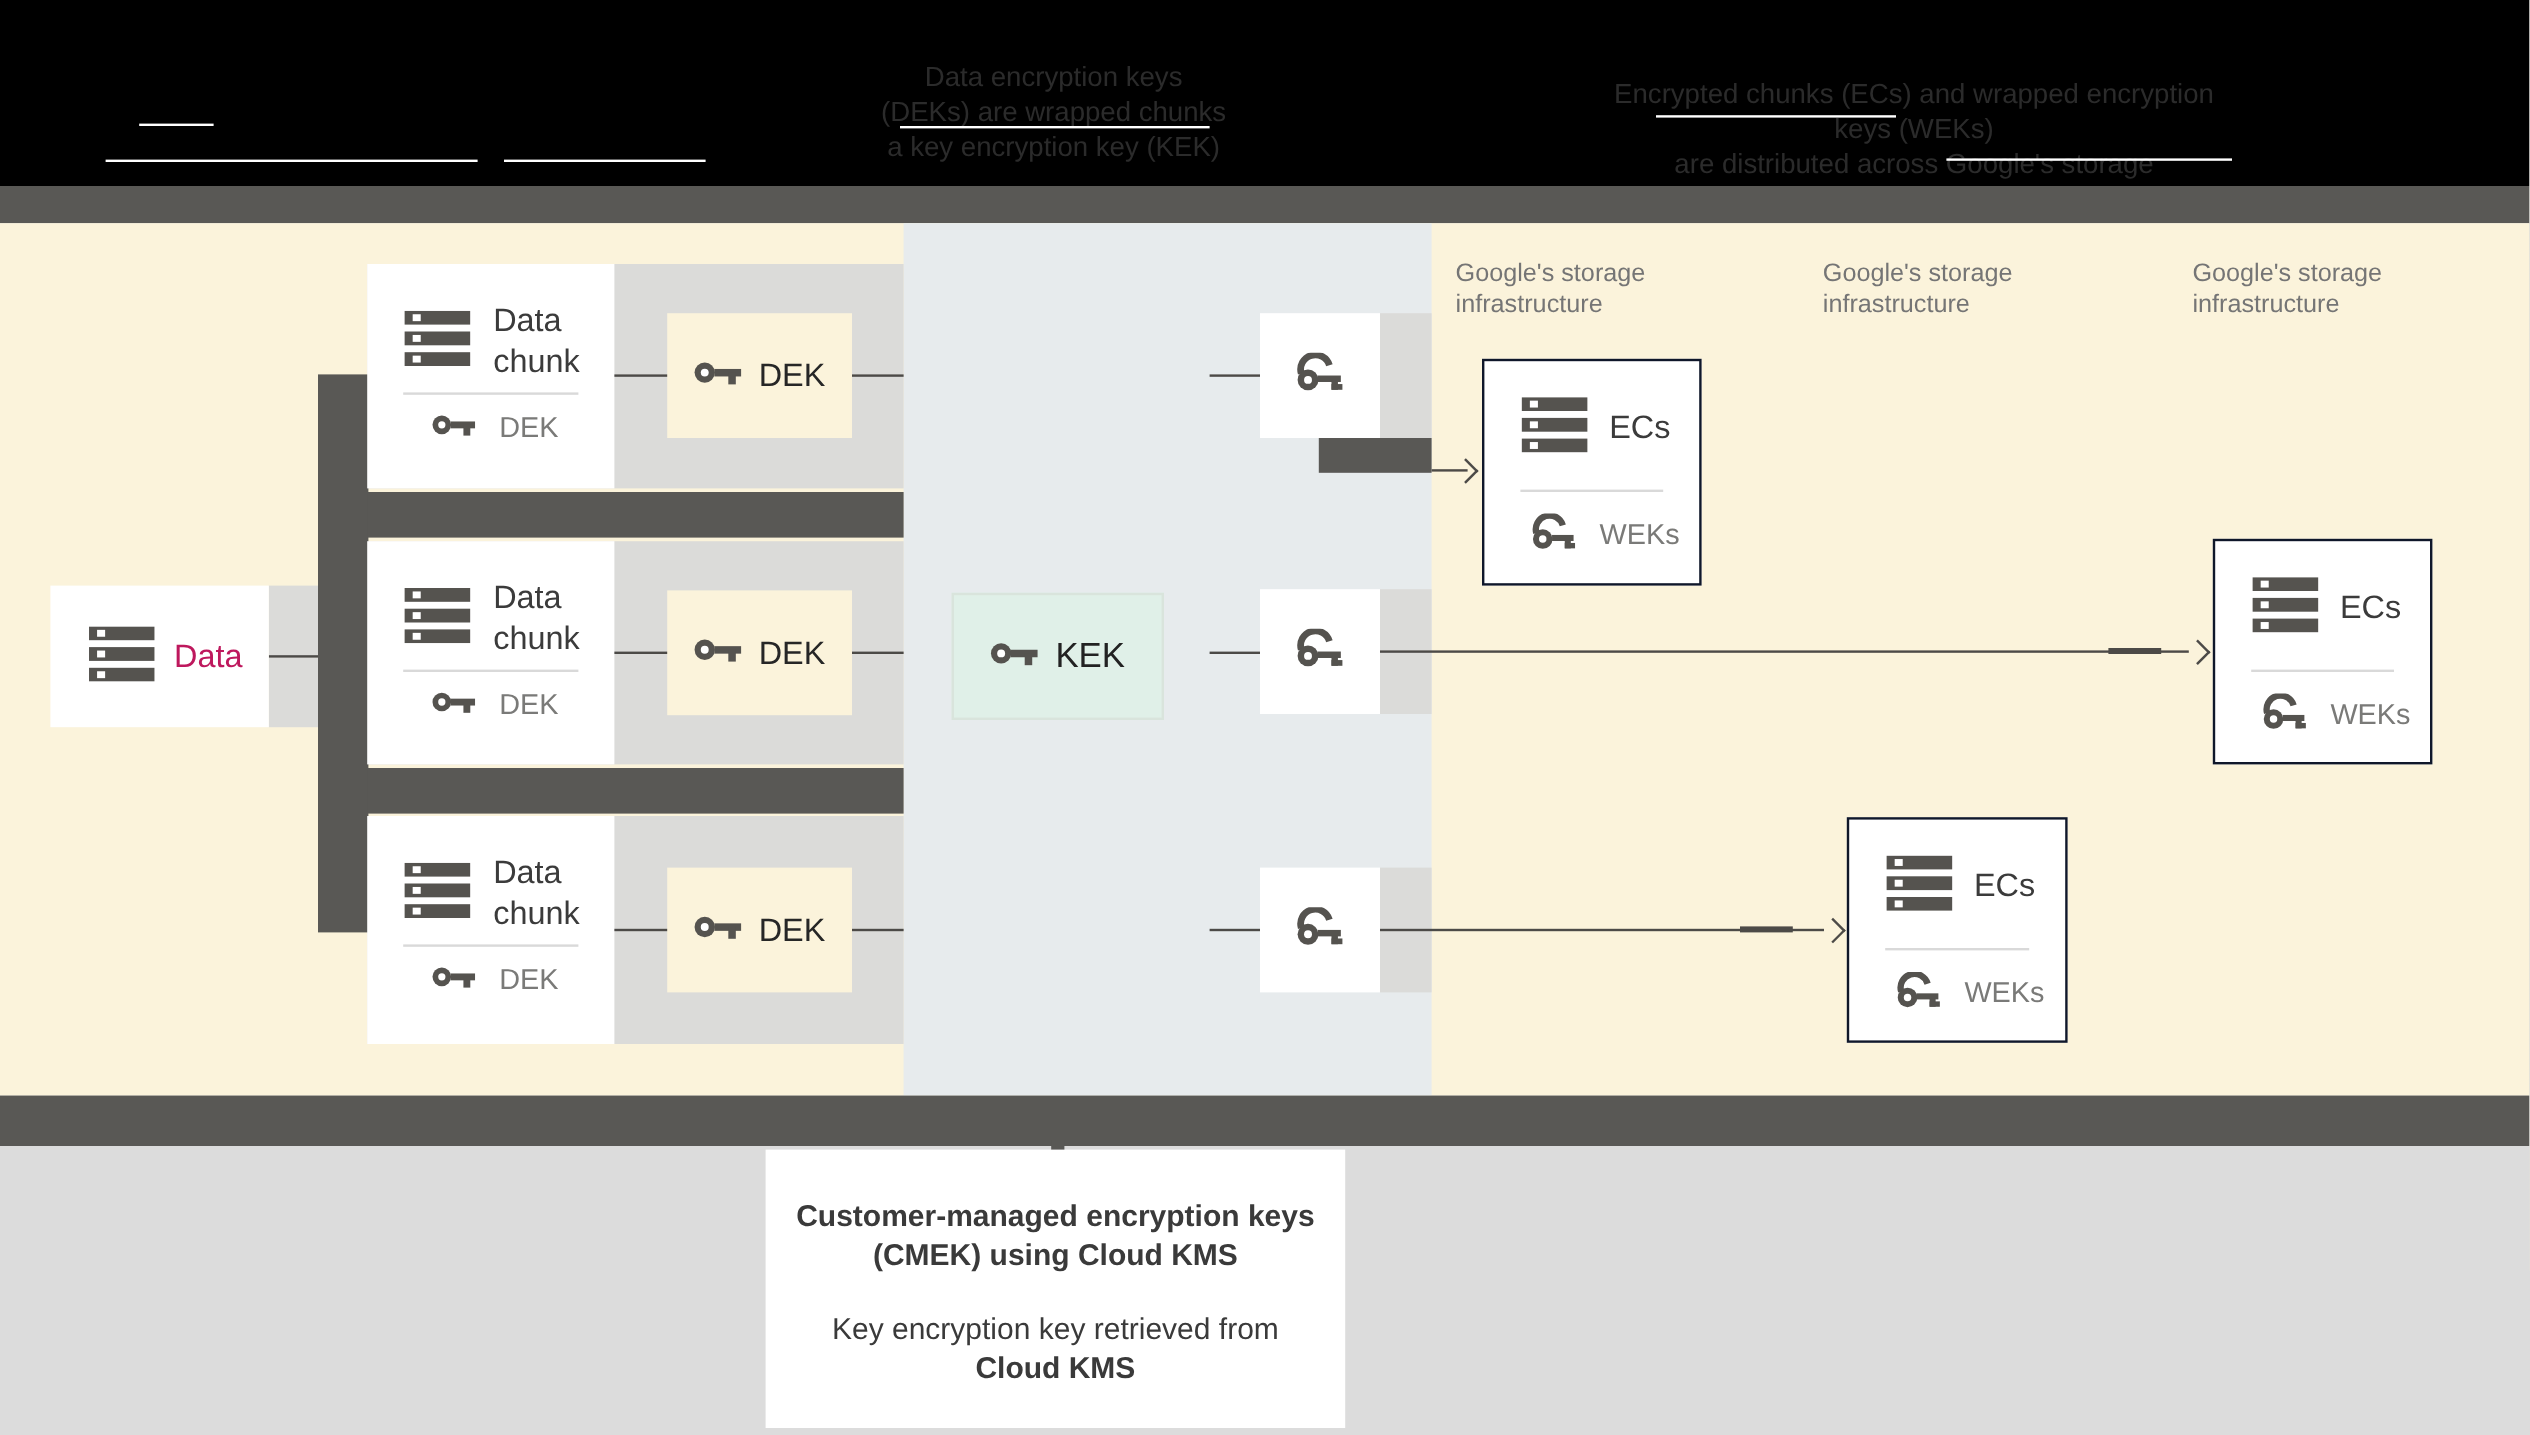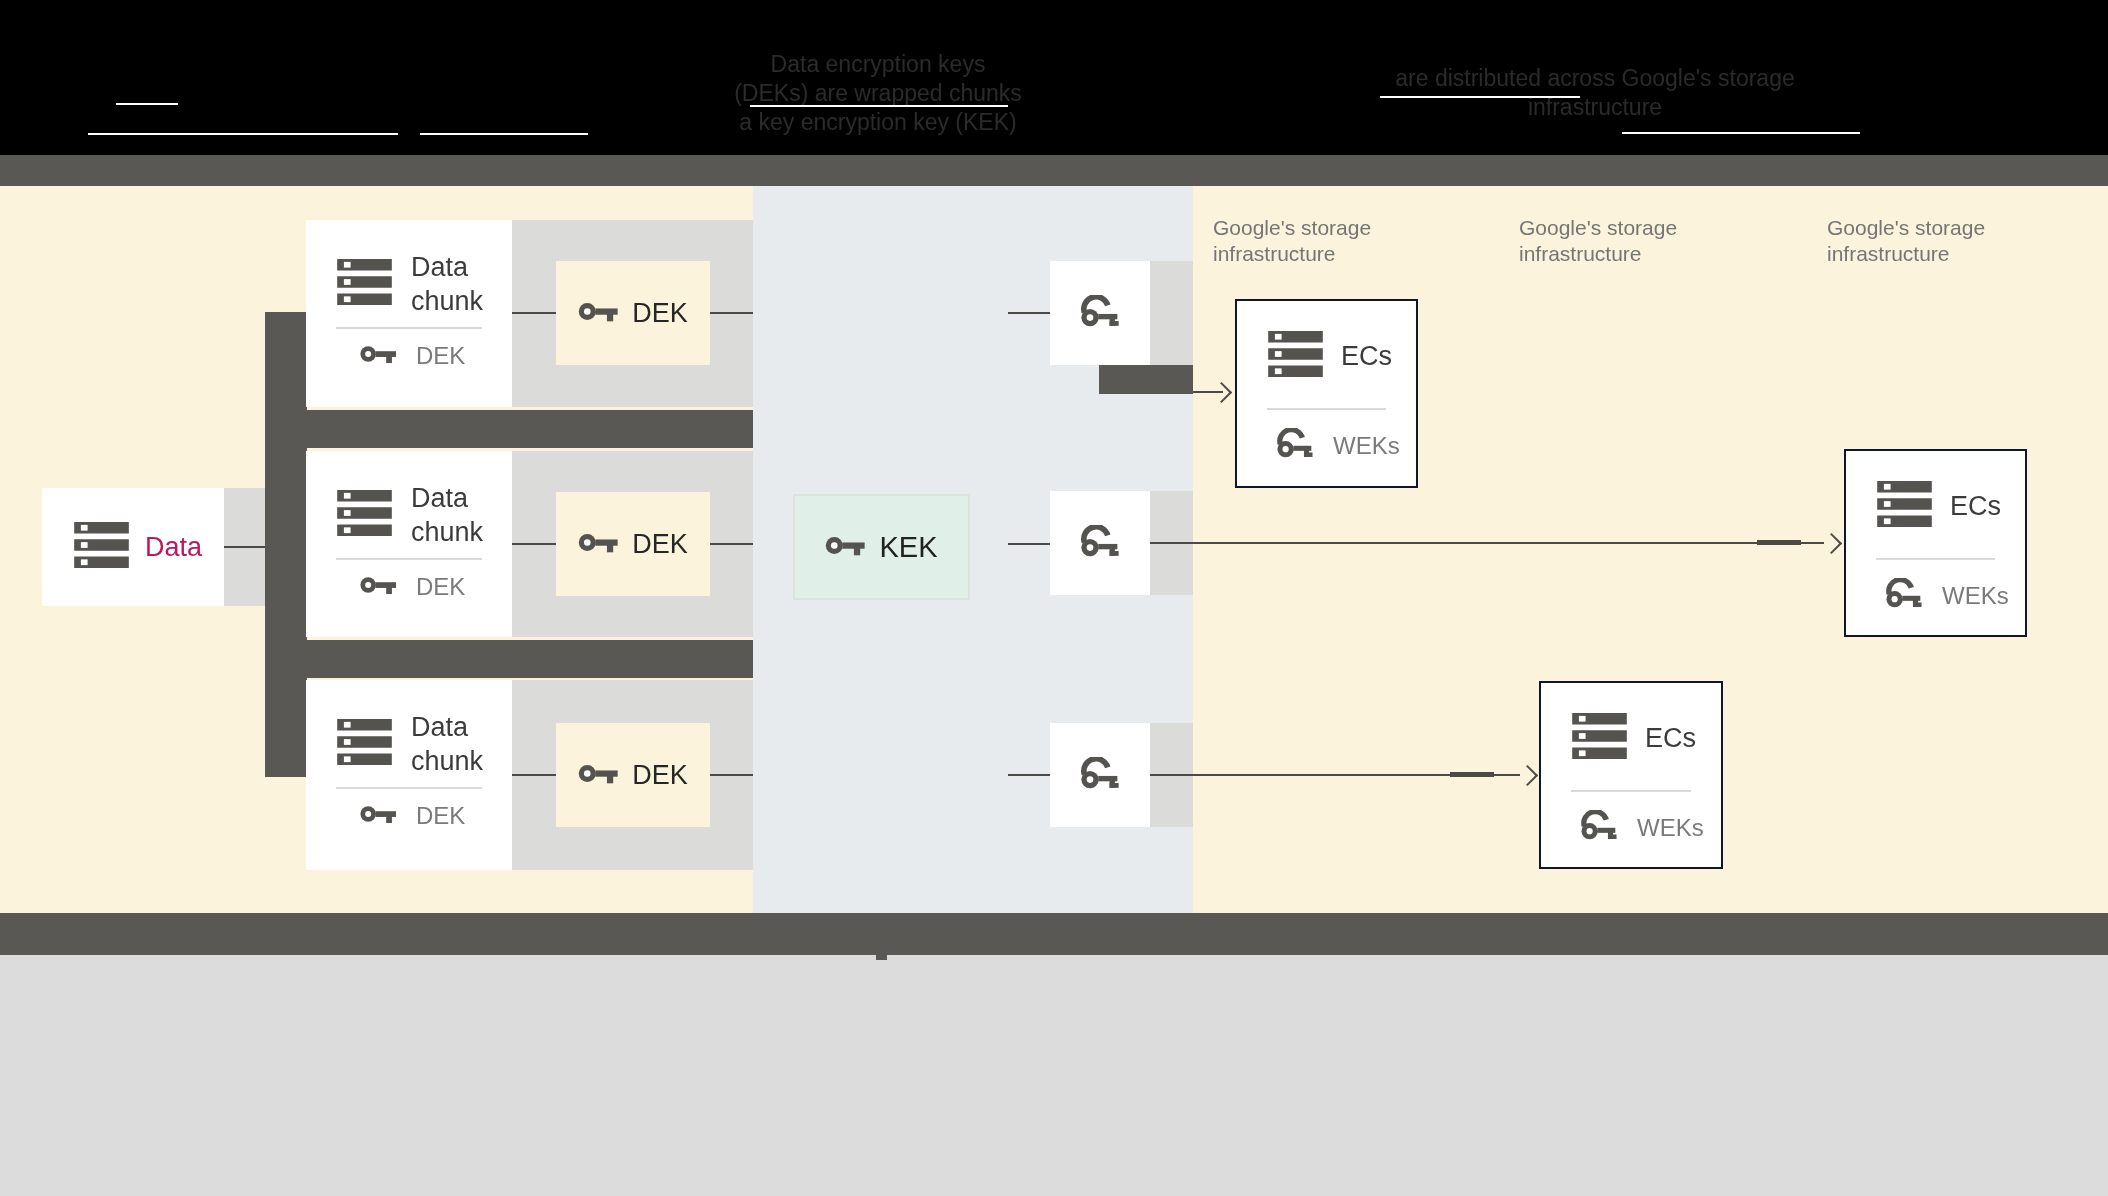--- a/index.html
+++ b/index.html
@@ -47,20 +47,21 @@
 <div id="stage">
 
   <div class="abs hdr" style="left:0;top:0;width:2108px;height:155px;"></div>
 
   <div class="abs hcol" style="left:733px;top:50px;width:290px;">
     <div>Data encryption keys</div>
     <div>(DEKs) are wrapped chunks</div>
     <div>a key encryption key (KEK)</div>
   </div>
   <div class="abs hcol" style="left:1325px;top:64px;width:540px;">
+    <div>Encrypted chunks (ECs) and wrapped encryption keys (WEKs)</div>
     <div>are distributed across Google's storage infrastructure</div>
   </div>
 
   <div class="abs glitch" style="left:116px;top:103px;width:62px;"></div>
   <div class="abs glitch" style="left:88px;top:133px;width:310px;"></div>
   <div class="abs glitch" style="left:420px;top:133px;width:168px;"></div>
   <div class="abs glitch" style="left:750px;top:105px;width:258px;"></div>
   <div class="abs glitch" style="left:1380px;top:96px;width:200px;"></div>
   <div class="abs glitch" style="left:1622px;top:132px;width:238px;"></div>
 
@@ -395,14 +396,21 @@
             <rect x="35" y="27" width="6.2" height="8.5" fill="#55534F"></rect>
             <rect x="35" y="30" width="10.5" height="5.5" fill="#55534F"></rect>
           </svg></span>
       <span class="sub">WEKs</span>
     </div>
   </div>
 
   <div class="abs darkbar" style="left:0;top:913px;width:2108px;height:42px;"></div>
   <div class="abs darkbar" style="left:876px;top:950px;width:11px;height:10px;"></div>
 
+  <div class="abs caption" style="left:638px;top:958px;width:483px;height:232px;">
+    <div class="b">Customer-managed encryption keys (CMEK) using Cloud KMS</div>
+    <div class="p2">
+      <span>Key encryption key retrieved from</span>
+      <span class="b">Cloud KMS</span>
+    </div>
+  </div>
 
 </div>
 
 </body></html>

